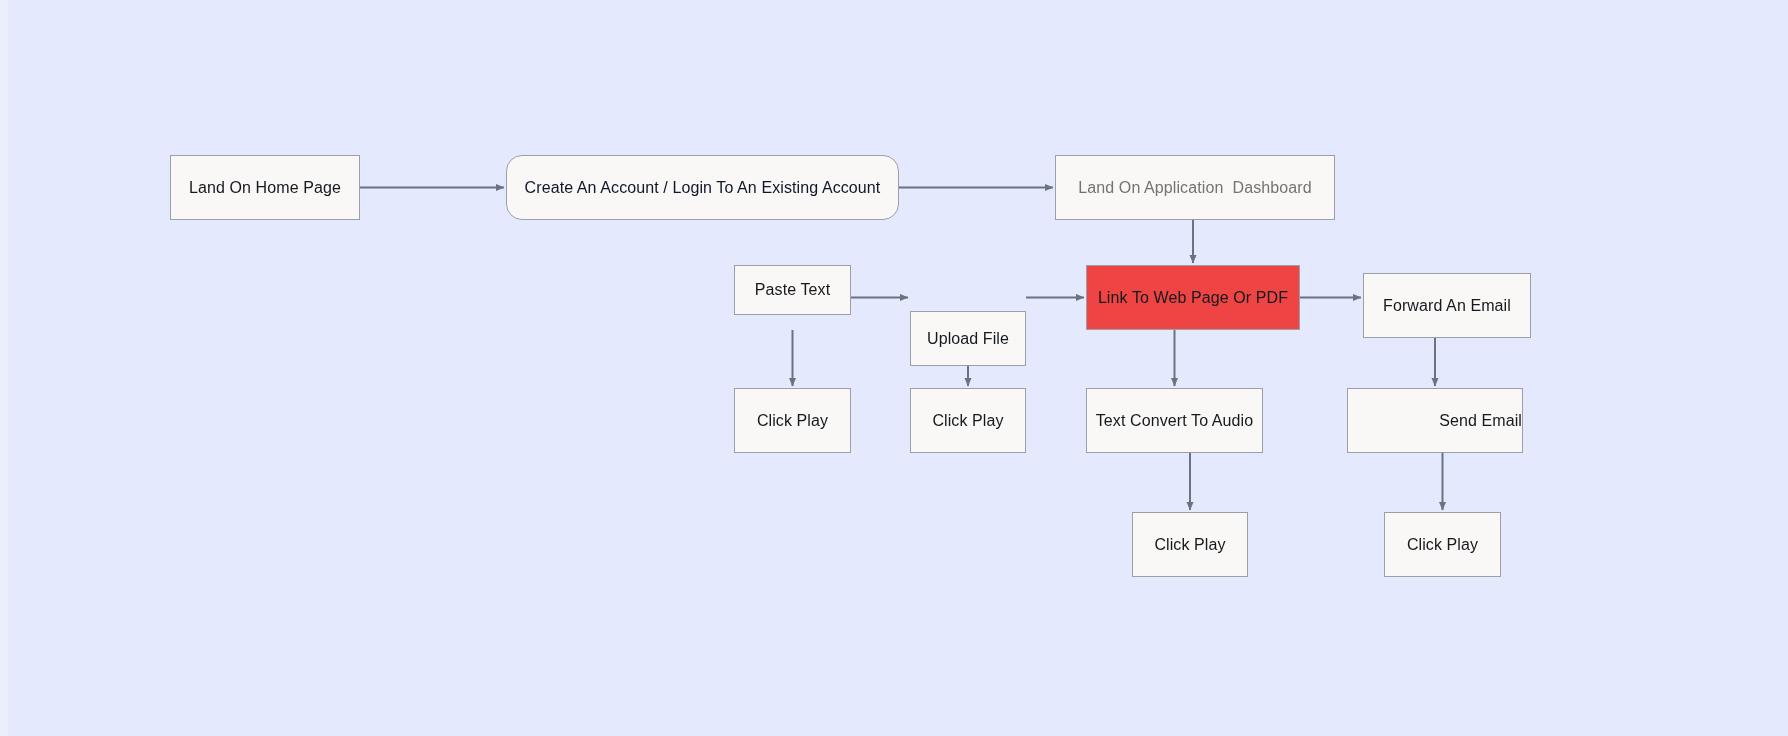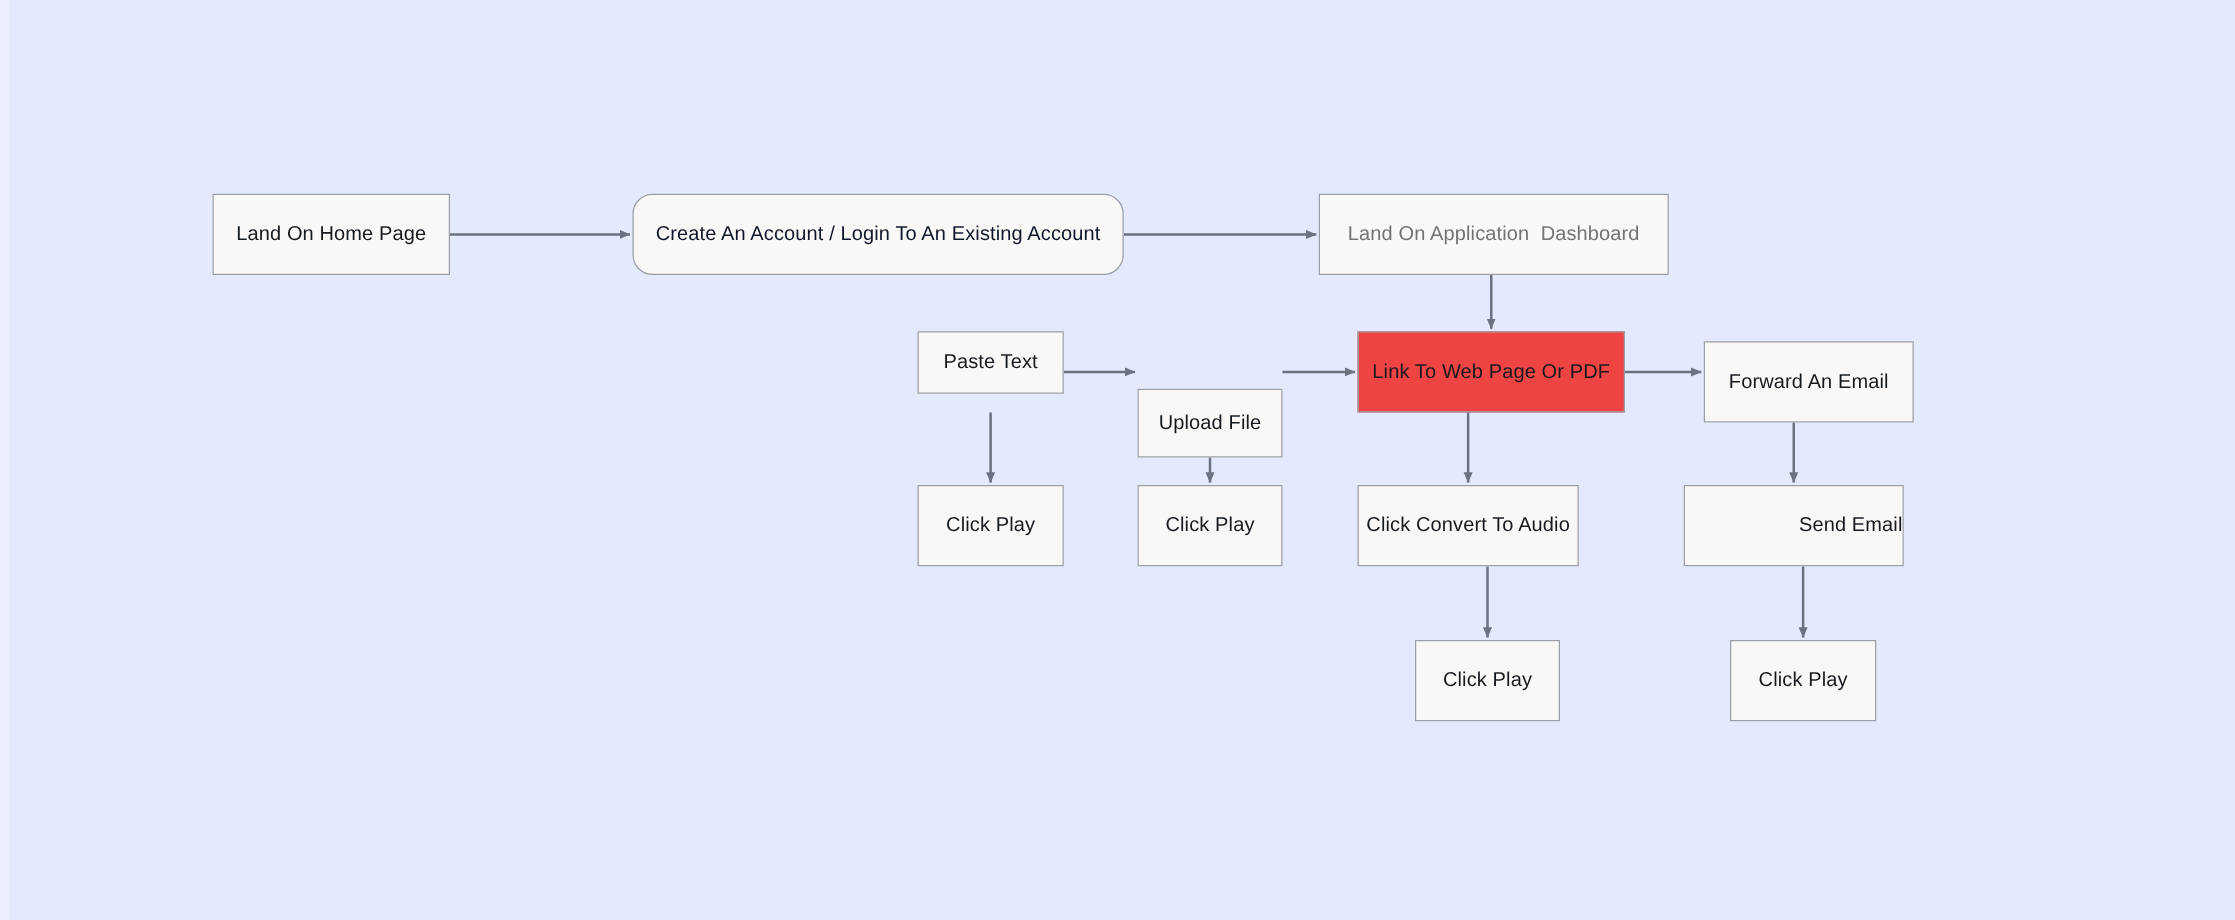--- a/index.html
+++ b/index.html
@@ -83,18 +83,18 @@
   <div id="node-layer">
       <div class="node" style="left: 170px; top: 155px; width: 190px; height: 65px; background: rgb(249, 248, 246); border-color: rgb(154, 160, 166); color: rgb(22, 25, 29);"><span>Land On Home Page</span></div>
       <div class="node" style="left: 506px; top: 155px; width: 393px; height: 65px; background: rgb(249, 248, 246); border-color: rgb(154, 160, 166); color: #0f172a; border-radius: 16px;"><span>Create An Account / Login To An Existing Account</span></div>
       <div class="node" style="left: 1055px; top: 155px; width: 280px; height: 65px; background: rgb(249, 248, 246); border-color: rgb(154, 160, 166); color: #737373;"><span>Land On Application  Dashboard</span></div>
       <div class="node" style="left: 734px; top: 265px; width: 117px; height: 50px; background: rgb(249, 248, 246); border-color: rgb(154, 160, 166); color: rgb(22, 25, 29);"><span>Paste Text</span></div>
       <div class="node" style="left: 910px; top: 265px; width: 116px; height: 55px; background: rgb(249, 248, 246); border-color: rgb(154, 160, 166); color: rgb(22, 25, 29); margin-top: 46px;"><span>Upload File</span></div>
       <div class="node" style="left: 1086px; top: 265px; width: 214px; height: 65px; background: #ef4444; border-color: rgb(154, 160, 166); color: rgb(22, 25, 29);"><span>Link To Web Page Or PDF</span></div>
       <div class="node" style="left: 1363px; top: 273px; width: 168px; height: 65px; background: rgb(249, 248, 246); border-color: rgb(154, 160, 166); color: rgb(22, 25, 29);"><span>Forward An Email</span></div>
       <div class="node" style="left: 734px; top: 388px; width: 117px; height: 65px; background: rgb(249, 248, 246); border-color: rgb(154, 160, 166); color: rgb(22, 25, 29);"><span>Click Play</span></div>
       <div class="node" style="left: 910px; top: 388px; width: 116px; height: 65px; background: rgb(249, 248, 246); border-color: rgb(154, 160, 166); color: rgb(22, 25, 29);"><span>Click Play</span></div>
-      <div class="node" style="left: 1086px; top: 388px; width: 177px; height: 65px; background: rgb(249, 248, 246); border-color: rgb(154, 160, 166); color: rgb(22, 25, 29);"><span>Click Convert To Audio</span></div>
+      <div class="node" style="left: 1086px; top: 388px; width: 177px; height: 65px; background: rgb(249, 248, 246); border-color: rgb(154, 160, 166); color: rgb(22, 25, 29);"><span>Text Convert To Audio</span></div>
       <div class="node" style="left: 1347px; top: 388px; width: 176px; height: 65px; background: rgb(249, 248, 246); border-color: rgb(154, 160, 166); color: rgb(22, 25, 29); justify-content: flex-end;"><span>Send Email</span></div>
       <div class="node" style="left: 1132px; top: 512px; width: 116px; height: 65px; background: rgb(249, 248, 246); border-color: rgb(154, 160, 166); color: rgb(22, 25, 29);"><span>Click Play</span></div>
       <div class="node" style="left: 1384px; top: 512px; width: 117px; height: 65px; background: rgb(249, 248, 246); border-color: rgb(154, 160, 166); color: rgb(22, 25, 29);"><span>Click Play</span></div>
     </div>
 </div>
 
 </body></html>

